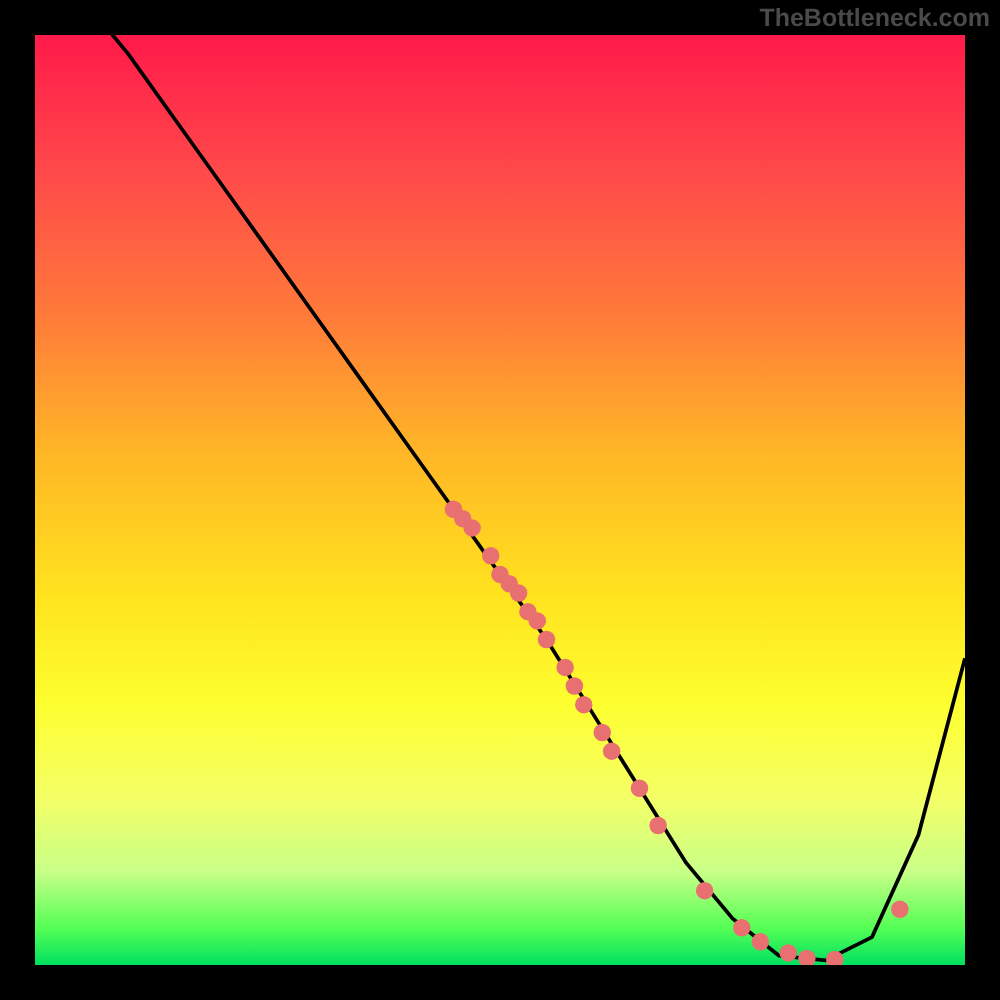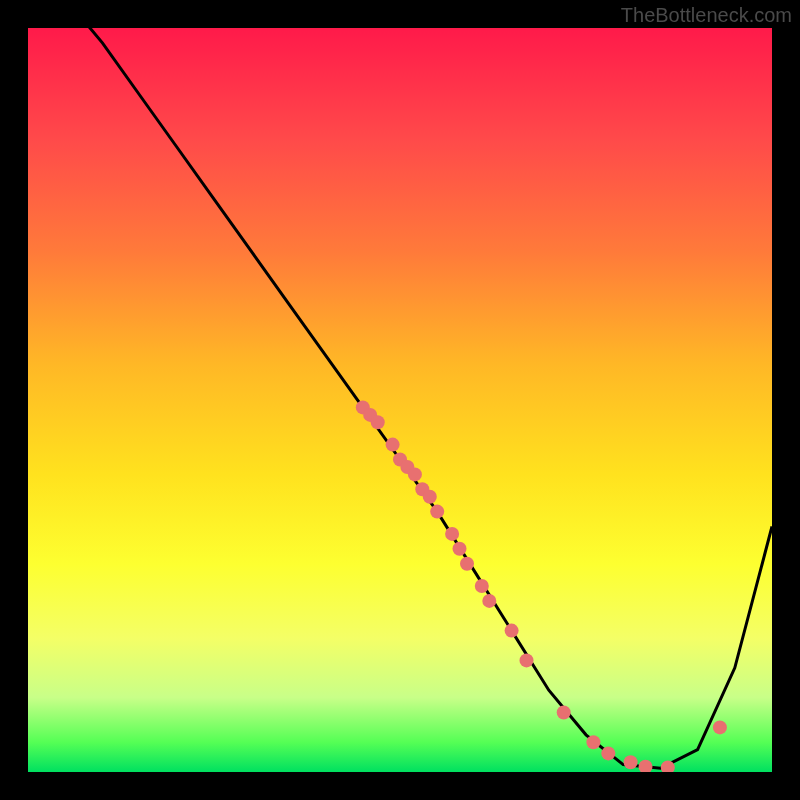--- a/index.html
+++ b/index.html
@@ -10,21 +10,21 @@
     background: #000;
     position: relative;
     font-family: Arial, sans-serif;
   }
   .watermark {
     position: absolute;
     top: 4px;
     right: 8px;
     color: #4a4a4a;
     font-size: 20px;
-    font-weight: normal;
+    font-weight: bold;
     z-index: 10;
   }
   .plot-area {
     position: absolute;
     top: 28px;
     left: 28px;
     width: 744px;
     height: 744px;
     background: linear-gradient(to bottom,
       #ff1a4a 0%,

